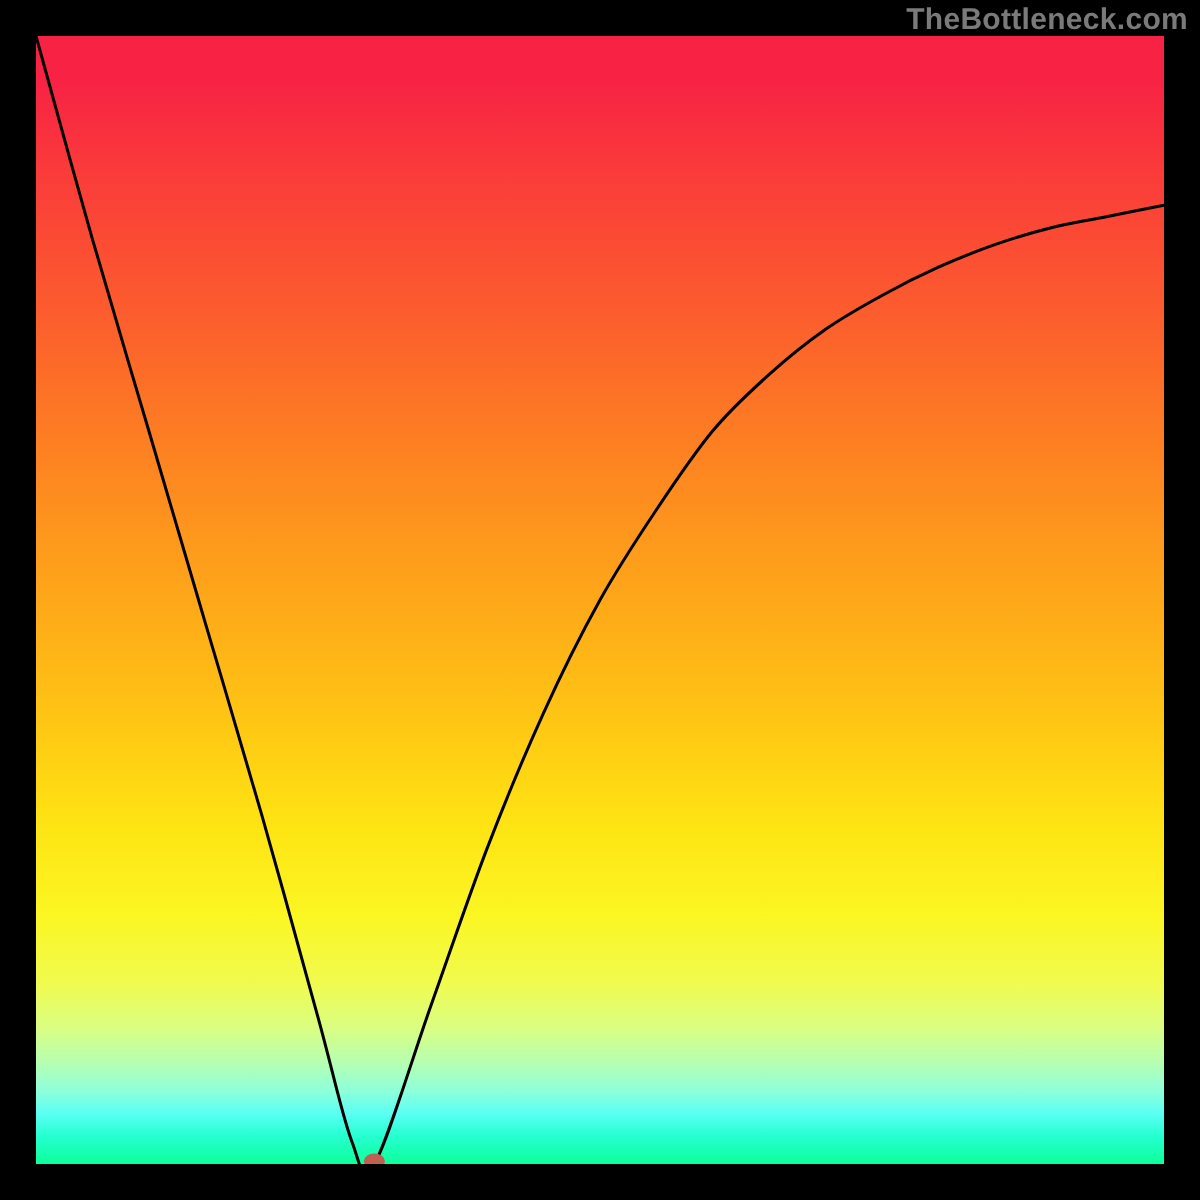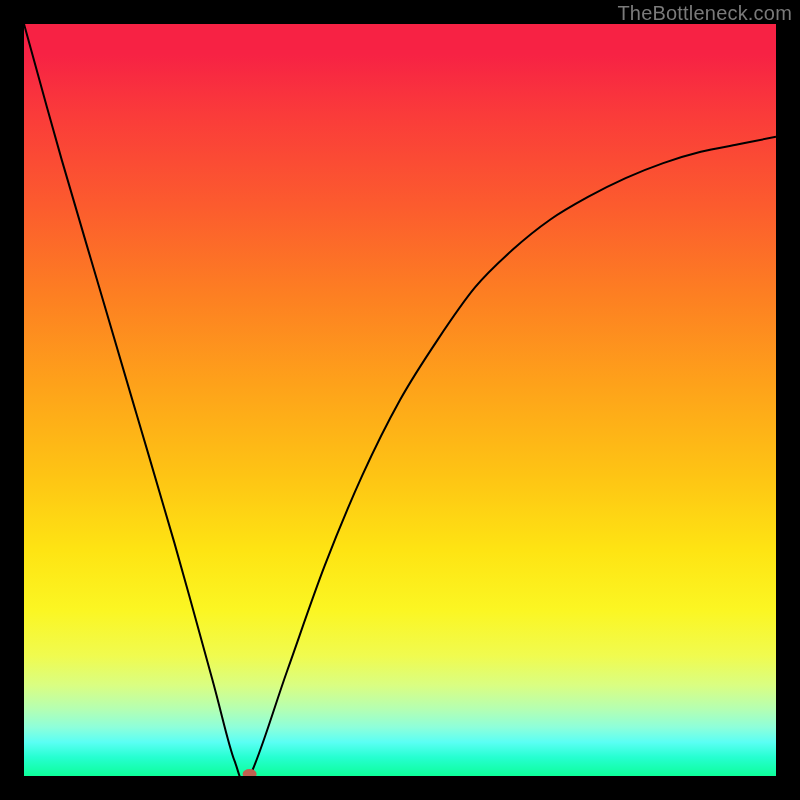--- a/index.html
+++ b/index.html
@@ -59,21 +59,21 @@
     fill: none;
   }
   .marker {
     fill: #c06050;
   }
   .watermark {
     position: absolute;
     top: 2px;
     right: 8px;
     font-size: 20px;
-    font-weight: 400;
+    font-weight: 700;
     color: #7a7a7a;
     letter-spacing: 0.2px;
   }
 </style>
 </head>
 <body>
 
 <div class="frame">
   <div class="plot-area">
     <div class="gradient"></div>

